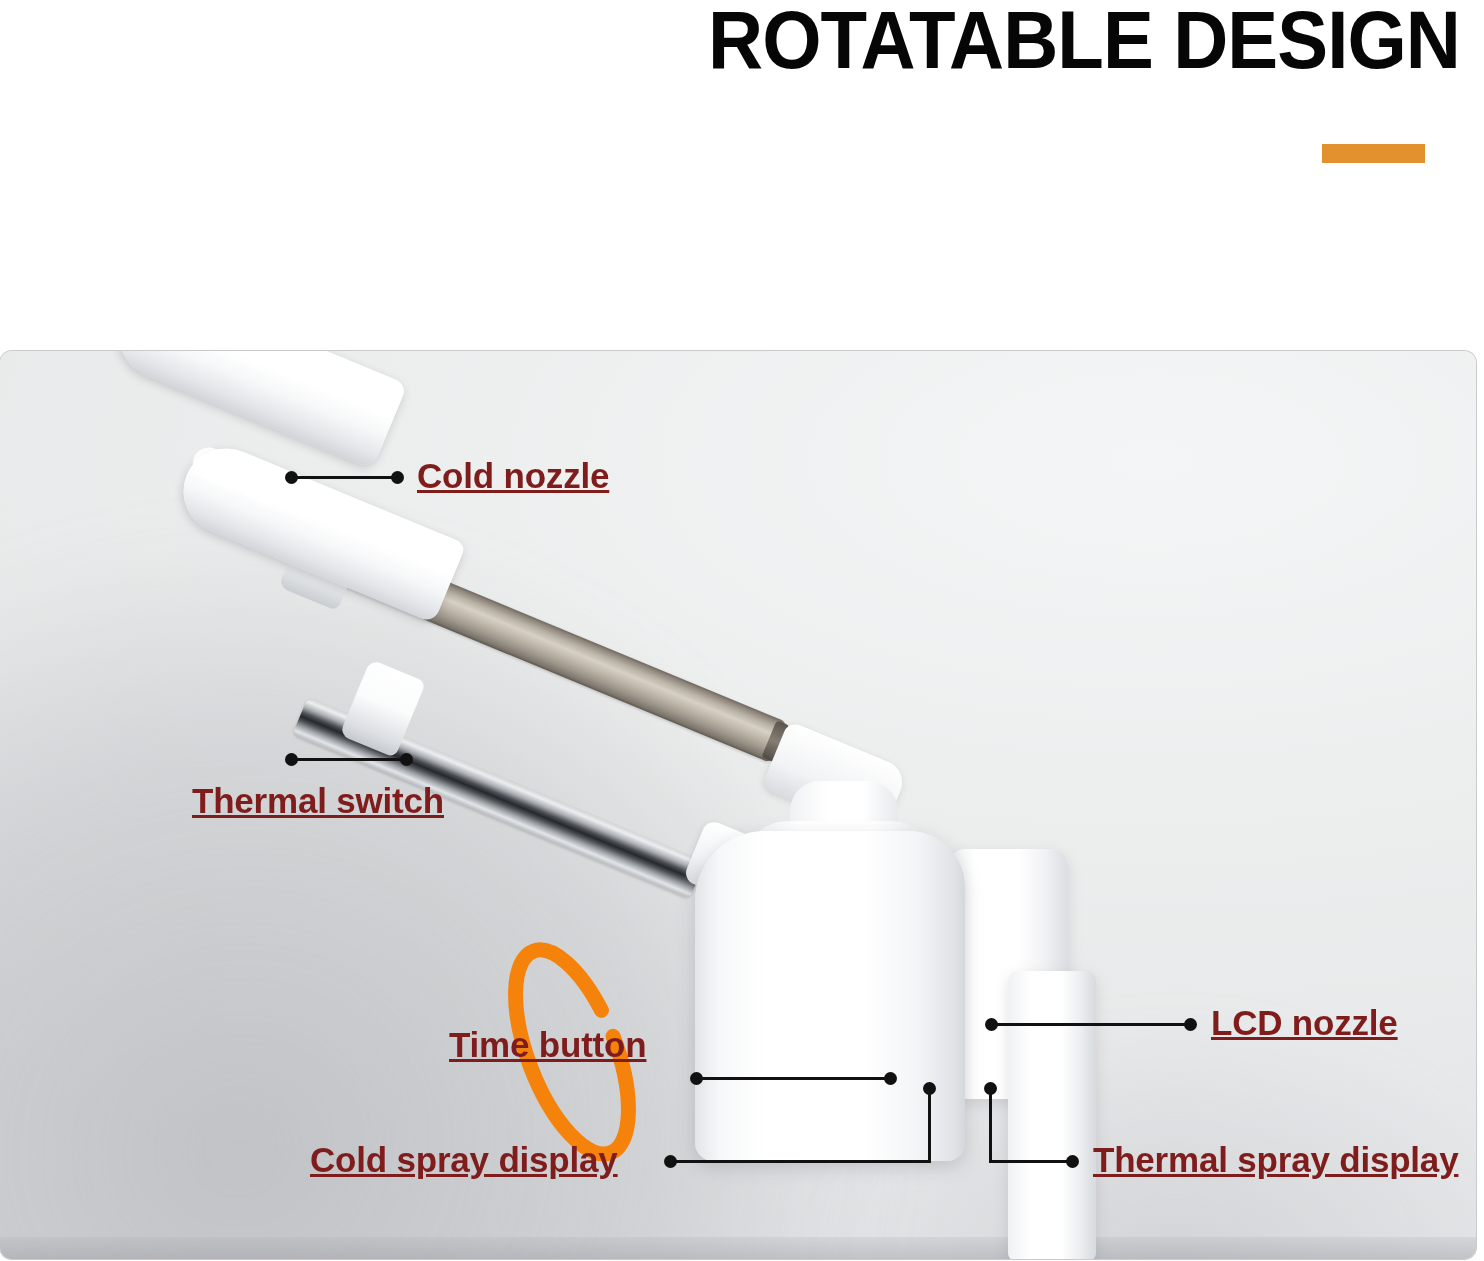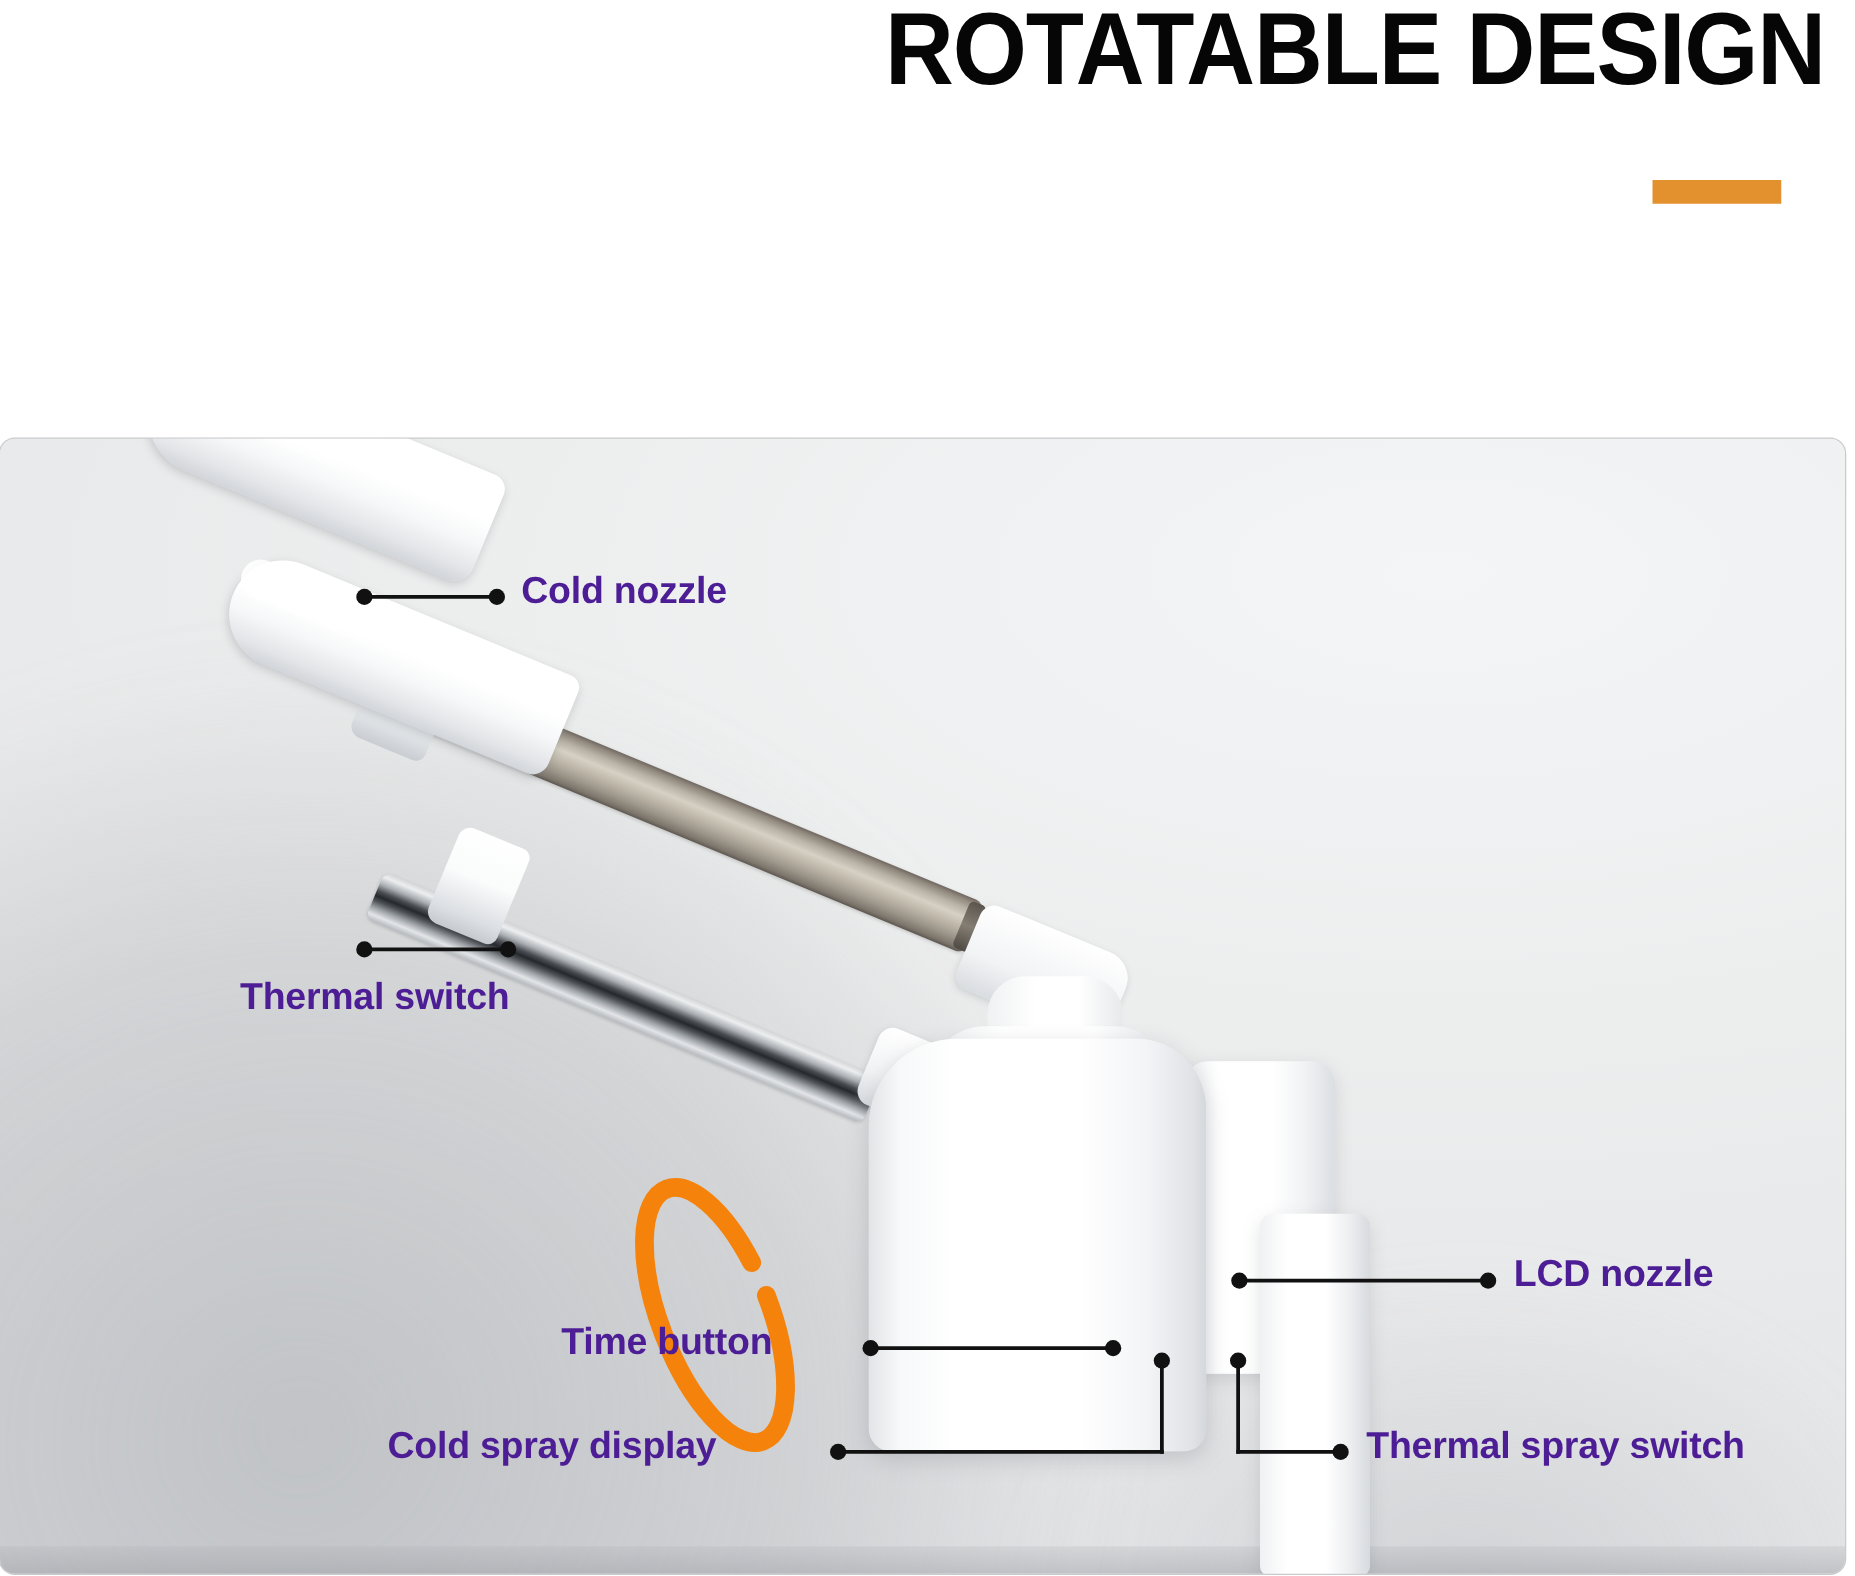--- a/index.html
+++ b/index.html
@@ -290,25 +290,26 @@
     height: 290px;
     border-radius: 10px 10px 8px 8px;
     background: linear-gradient(to right,
       #f0f1f3 0%, #ffffff 25%, #ffffff 60%, #eceef0 82%, #d7dade 100%);
     box-shadow: 0 5px 14px rgba(120,124,132,0.22);
   }
 
   
   .callout-label {
     position: absolute;
-    font-size: 30px;
+    font-size: 35px;
     font-weight: bold;
-    color: #4c1d95;
+    color: #7f1d1d;
     white-space: nowrap;
     letter-spacing: -0.2px;
+    text-decoration: underline;
   }
   .leader-line {
     position: absolute;
     height: 3px;
     background: #111111;
   }
   .leader-vert {
     position: absolute;
     width: 3px;
     background: #111111;
@@ -377,25 +378,25 @@
 <div class="callout-label" style="left:192px; top:781px;">Thermal switch</div>
 
 <div class="leader-dot" style="left:985px; top:1018px;"></div>
 <div class="leader-line" style="left:991px; top:1023px; width:196px;"></div>
 <div class="leader-dot" style="left:1184px; top:1018px;"></div>
 <div class="callout-label" style="left:1211px; top:1003px;">LCD nozzle</div>
 
 <div class="leader-dot" style="left:690px; top:1072px;"></div>
 <div class="leader-line" style="left:696px; top:1077px; width:200px;"></div>
 <div class="leader-dot" style="left:884px; top:1072px;"></div>
-<div class="callout-label" style="left:449px; top:1057px;">Time button</div>
+<div class="callout-label" style="left:449px; top:1025px;">Time button</div>
 
 <div class="leader-dot" style="left:664px; top:1155px;"></div>
 <div class="leader-line" style="left:670px; top:1160px; width:261px;"></div>
 <div class="leader-vert" style="left:928px; top:1087px; height:76px;"></div>
 <div class="leader-dot" style="left:923px; top:1082px;"></div>
 <div class="callout-label" style="left:310px; top:1140px;">Cold spray display</div>
 
 <div class="leader-vert" style="left:989px; top:1087px; height:76px;"></div>
 <div class="leader-dot" style="left:984px; top:1082px;"></div>
 <div class="leader-line" style="left:989px; top:1160px; width:85px;"></div>
 <div class="leader-dot" style="left:1066px; top:1155px;"></div>
-<div class="callout-label" style="left:1093px; top:1140px;">Thermal spray switch</div>
+<div class="callout-label" style="left:1093px; top:1140px;">Thermal spray display</div>
 
 </body></html>

